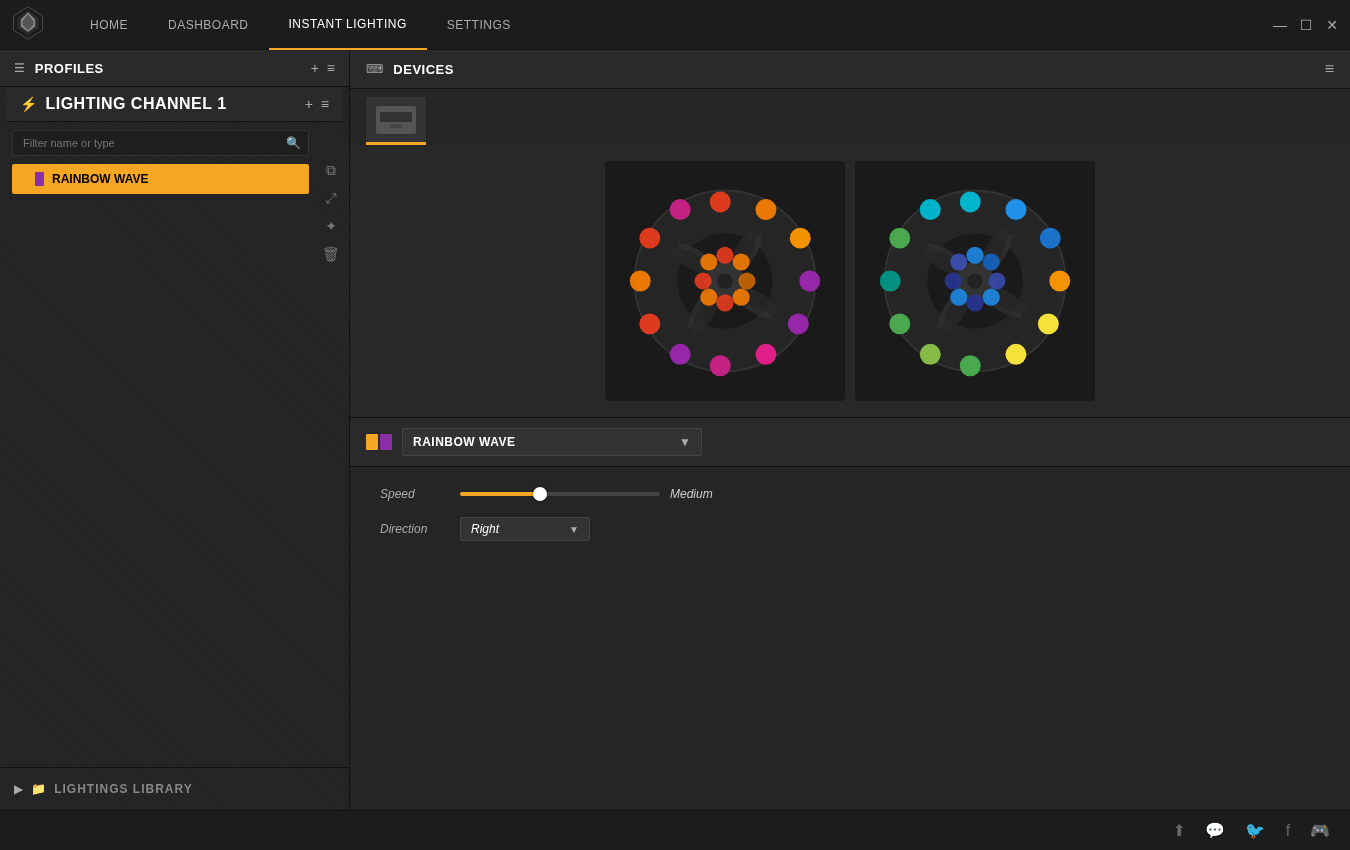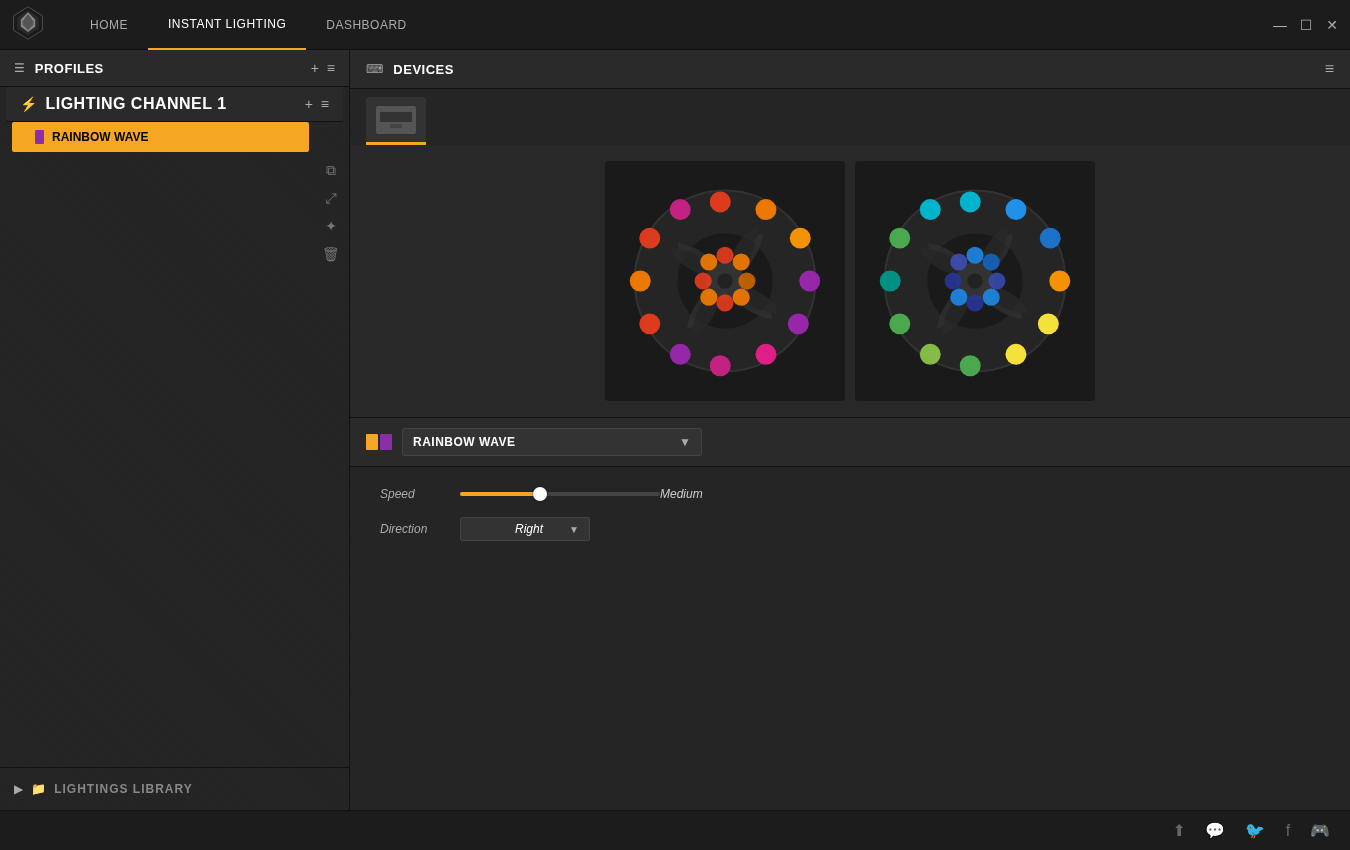--- a/index.html
+++ b/index.html
@@ -382,20 +382,21 @@
       margin-bottom: 16px;
     }
     .setting-label {
       width: 80px;
       color: #aaa;
       font-size: 12px;
     }
     .setting-slider-container {
       display: flex;
       align-items: center;
+      gap: 10px;
       flex: 1;
     }
     .slider-track {
       position: relative;
       width: 200px;
       height: 4px;
       background: #444;
       border-radius: 2px;
     }
     .slider-fill {
@@ -429,21 +430,20 @@
       border: 1px solid #444;
       border-radius: 2px;
       padding: 4px 10px;
       min-width: 130px;
       cursor: pointer;
     }
     .direction-select-label {
       flex: 1;
       color: #fff;
       font-size: 12px;
-      margin-left: 44px;
     }
     .direction-select-arrow {
       color: #aaa;
       font-size: 10px;
     }
 
     
     .bottom-bar {
       height: 40px;
       background: #1c1c1c;
@@ -478,22 +478,23 @@
   <div class="titlebar-logo">
     <svg viewBox="0 0 40 40" width="36" height="36">
       <polygon points="20,2 36,12 36,28 20,38 4,28 4,12" fill="#1a1a1a" stroke="#555" stroke-width="1"></polygon>
       <polygon points="20,6 32,14 32,26 20,34 8,26 8,14" fill="#2a2a2a"></polygon>
       <polygon points="20,8 28,16 28,24 20,30 12,24 12,16" fill="#888"></polygon>
       <polygon points="20,10 26,18 26,22 20,28 14,22 14,18" fill="#555"></polygon>
     </svg>
   </div>
   <nav class="titlebar-nav">
     <div class="nav-item">HOME</div>
+    <div class="nav-item">DASHBOARD</div>
     <div class="nav-item active">INSTANT LIGHTING</div>
-    <div class="nav-item">DASHBOARD</div>
+    <div class="nav-item">SETTINGS</div>
   </nav>
   <div class="titlebar-controls">
     <div class="titlebar-btn">—</div>
     <div class="titlebar-btn">☐</div>
     <div class="titlebar-btn">✕</div>
   </div>
 </div>
 
 <div style="display:flex; height: calc(850px - 50px - 40px);">
 
@@ -515,20 +516,24 @@
       <span class="channel-title">LIGHTING CHANNEL 1</span>
       <div class="channel-actions">
         <span>+</span>
         <span>≡</span>
       </div>
     </div>
 
     <div style="display:flex; margin: 0 6px;">
       <div style="flex:1;">
 
+        <div class="filter-container">
+          <input class="filter-input" type="text" placeholder="Filter name or type" style="">
+          <span class="filter-icon">🔍</span>
+        </div>
 
         <div class="effect-item">
           <div class="effect-item-icon">
             <div class="effect-color-bar" style="background:#f5a623;"></div>
             <div class="effect-color-bar" style="background:#8b2fa8;"></div>
           </div>
           <span>RAINBOW WAVE</span>
         </div>
       </div>
 

